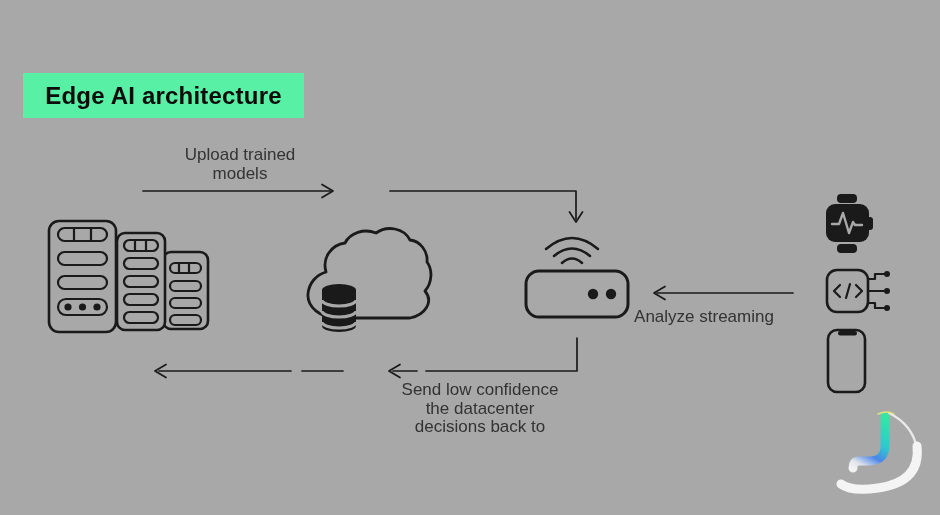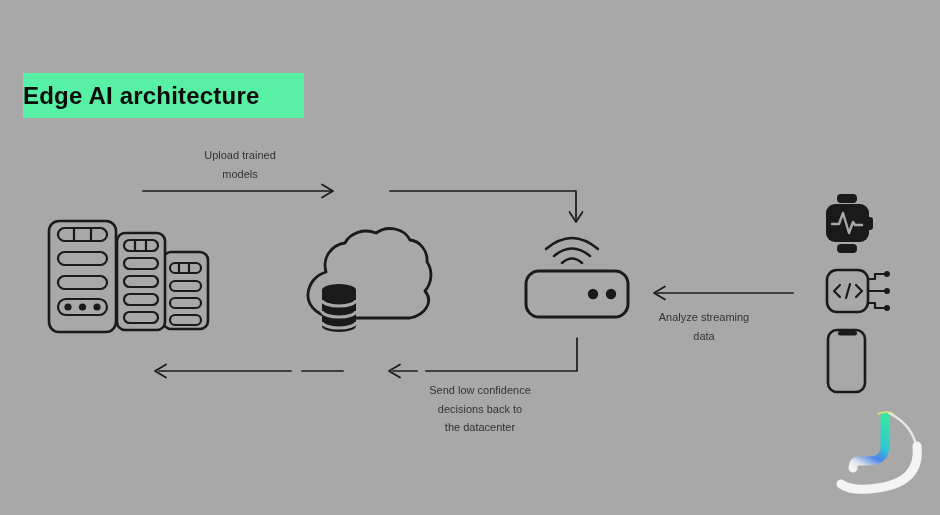--- a/index.html
+++ b/index.html
@@ -5,28 +5,28 @@
   html,body{margin:0;padding:0;}
   .stage{
     position:relative;width:940px;height:515px;overflow:hidden;
     background:var(--background,#a8a8a8);
     font-family:"Liberation Sans",sans-serif;
   }
   .diagram-svg{position:absolute;left:0;top:0;}
   .title-box{
     position:absolute;left:23px;top:73px;width:281px;height:45px;
     background:var(--title-bg,#57f0a4);
-    display:flex;align-items:center;
+    display:flex;align-items:center;justify-content:center;
   }
   .title-box span{
     font-size:24px;font-weight:bold;color:#0c0c0c;letter-spacing:.2px;
   }
   .flow-label{
     position:absolute;transform:translateX(-50%);
-    text-align:center;font-size:11px;line-height:18.5px;
+    text-align:center;font-size:17px;line-height:18.5px;
     color:var(--label,#333);white-space:nowrap;
   }
   .flow-label span{display:block;}
   
   .arrow{stroke:var(--line,#1a1a1a);stroke-width:1.7;fill:none;stroke-linecap:round;stroke-linejoin:round;}
   .o  {stroke:var(--line,#1a1a1a);stroke-width:2.6;fill:var(--background,#a8a8a8);stroke-linejoin:round;}
   .o2 {stroke:var(--line,#1a1a1a);stroke-width:2.2;fill:var(--background,#a8a8a8);stroke-linejoin:round;}
   .ln {stroke:var(--line,#1a1a1a);stroke-width:2.2;fill:none;stroke-linecap:round;stroke-linejoin:round;}
   .f  {fill:var(--line,#1a1a1a);stroke:none;}
   .bgstroke{stroke:var(--background,#a8a8a8);fill:none;}
@@ -39,26 +39,25 @@
   <div class="title-box">
     <span>Edge AI architecture</span>
   </div>
 
   <div class="flow-label" style="left:240px;top:146px">
     <span>Upload trained</span>
     <span>models</span>
   </div>
   <div class="flow-label" style="left:704px;top:308px">
     <span>Analyze streaming</span>
-    <span>data</span>
   </div>
   <div class="flow-label" style="left:480px;top:381px">
     <span>Send low confidence</span>
+    <span>the datacenter</span>
     <span>decisions back to</span>
-    <span>the datacenter</span>
   </div>
 
   <svg class="diagram-svg" width="940" height="515" viewBox="0 0 940 515">
     <defs>
       <linearGradient id="jgrad" gradientUnits="userSpaceOnUse" x1="885" y1="416" x2="856" y2="470">
         <stop offset="0" stop-color="#35e6a2"></stop>
         <stop offset="0.45" stop-color="#2fc9cf"></stop>
         <stop offset="0.68" stop-color="#4b86e8"></stop>
         <stop offset="0.88" stop-color="#dfe3ea"></stop>
         <stop offset="1" stop-color="#f2f2f2"></stop>

